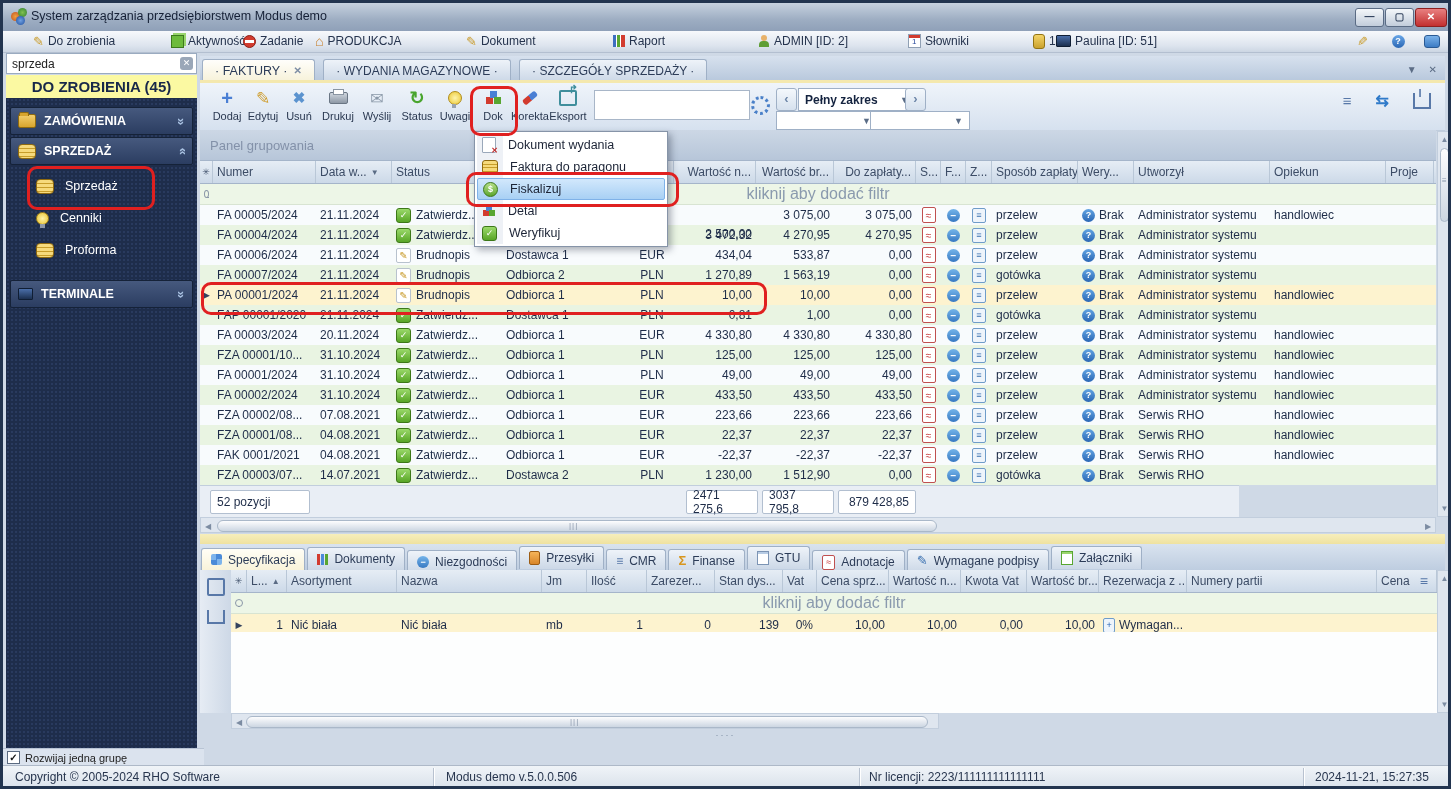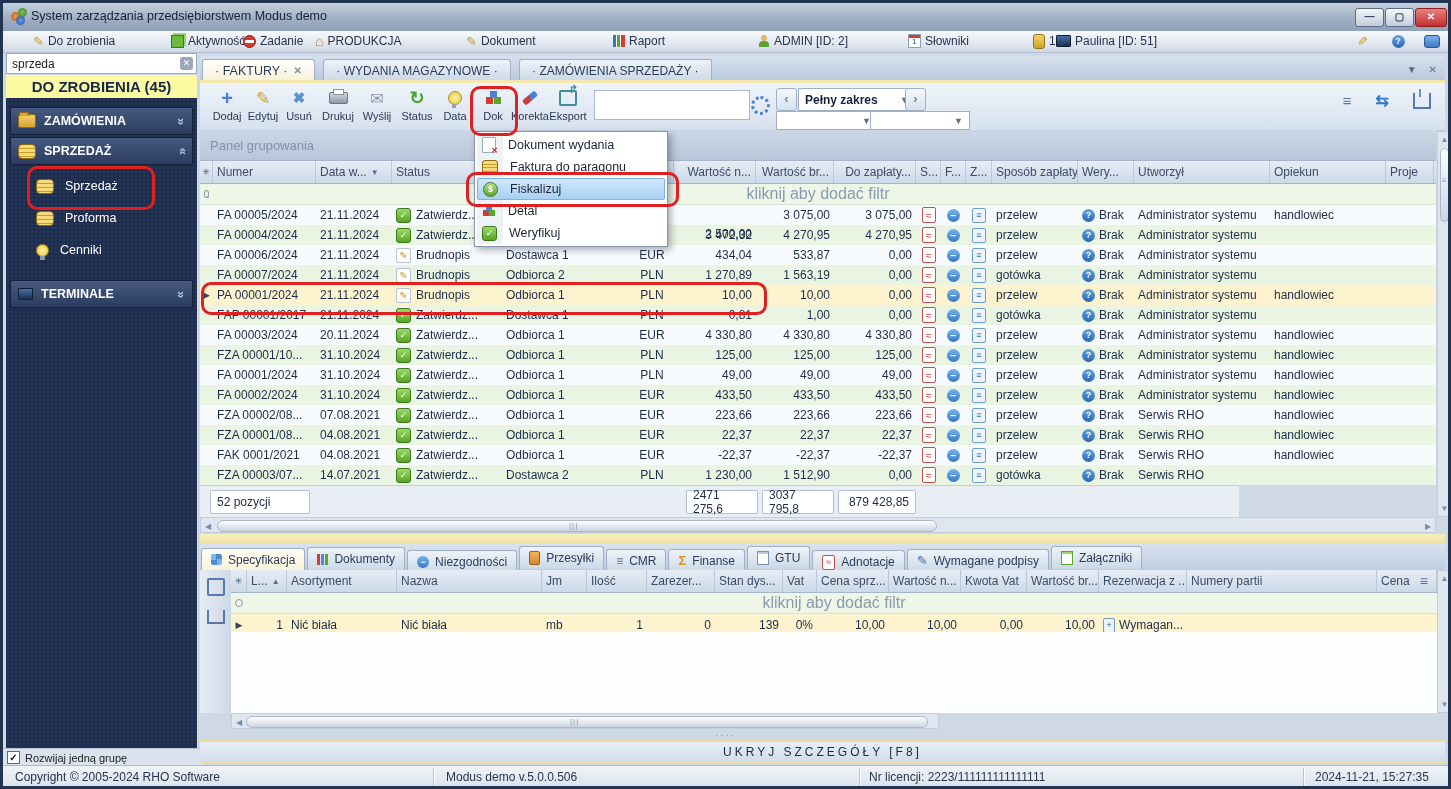--- a/index.html
+++ b/index.html
@@ -294,26 +294,26 @@
     <div class="sgroup">
       <span class="ci i-coins"></span>
       <span>SPRZEDAŻ</span>
       <span class="chev up">»</span>
     </div>
     <div class="sitem" style="margin-top:5px;">
       <span class="ci i-coins"></span>
       <span>Sprzedaż</span>
     </div>
     <div class="sitem">
+      <span class="ci i-bulb"></span>
+      <span>Cenniki</span>
+    </div>
+    <div class="sitem">
       <span class="ci i-coins"></span>
       <span>Proforma</span>
-    </div>
-    <div class="sitem">
-      <span class="ci i-bulb"></span>
-      <span>Cenniki</span>
     </div>
     <div class="sgroup" style="margin-top:14px;">
       <span class="ci i-mon"></span>
       <span>TERMINALE</span>
       <span class="chev down">»</span>
     </div>
   </div>
 
   <div class="expandrow">
     <span class="cbx">✓</span>
@@ -322,21 +322,21 @@
 
   <div class="tabstrip">
     <div class="ttab active">
       <span>· FAKTURY ·</span>
       <span class="tclose">✕</span>
     </div>
     <div class="ttab">
       <span>· WYDANIA MAGAZYNOWE ·</span>
     </div>
     <div class="ttab">
-      <span>· ZAMÓWIENIA SPRZEDAŻY ·</span>
+      <span>· SZCZEGÓŁY SPRZEDAŻY ·</span>
     </div>
     <div class="tstripctl">
       <span>▼</span>
       <span>✕</span>
     </div>
   </div>
   <div class="yline"></div>
 
   <div class="toolbar" id="toolbar">
     <input class="tb-input" style="">
@@ -371,21 +371,21 @@
           <span class="ci t-printer"></span>
         </span><span>Drukuj</span></div>
       <div class="tbtn" style="left: 158px;"><span class="ticn">
           <span class="t-mail">✉</span>
         </span><span>Wyślij</span></div>
       <div class="tbtn" style="left: 198px;"><span class="ticn">
           <span class="t-refresh">↻</span>
         </span><span>Status</span></div>
       <div class="tbtn" style="left: 236px;"><span class="ticn">
           <span class="ci t-bulb"></span>
-        </span><span>Data</span></div>
+        </span><span>Uwagi</span></div>
       <div class="tbtn" style="left: 274px;"><span class="ticn">
           <span class="ci t-dok">
             <i style="left:1px;top:6px;background:#d23b2f;"></i>
             <i style="left:5px;top:0;background:#4a7fd4;"></i>
             <i style="left:9px;top:6px;background:#58a631;"></i>
           </span>
         </span><span>Dok</span></div>
       <div class="tbtn" style="left: 311px;"><span class="ticn">
           <span class="ci t-eraser"></span>
         </span><span>Korekta</span></div>
@@ -611,21 +611,21 @@
           <div class="cell tl" style="width: 56px;">
             <span class="qb">?</span>
             <span>Brak</span>
           </div>
           <div class="cell tl" style="width: 136px;">Administrator systemu</div>
           <div class="cell tl" style="width: 116px;">handlowiec</div>
           <div class="cell tl" style="width: 48px;"></div>
         </div>
         <div class="g-row">
           <div class="cell tc" style="width: 13px;"></div>
-          <div class="cell tl" style="width: 103px;">FAP 00001/2017</div>
+          <div class="cell tl" style="width: 103px;">FAP 00001/2020</div>
           <div class="cell tl" style="width: 76px;">21.11.2024</div>
           <div class="cell tl" style="width: 110px;">
             <span class="st-ok">✓</span>
             <span>Zatwierdz...</span>
           </div>
           <div class="cell tl" style="width: 128px;">Dostawca 1</div>
           <div class="cell tc" style="width: 44px;">PLN</div>
           <div class="cell tr" style="width: 82px;">0,81</div>
           <div class="cell tr" style="width: 78px;">1,00</div>
           <div class="cell tr" style="width: 82px;">0,00</div>
@@ -1052,23 +1052,20 @@
     <span class="sarr" style="top:3px;">▲</span>
     <span class="sarr" style="bottom:3px;">▼</span>
   </div>
   <div class="hscroll" style="left:228px;top:710px;width:708px;">
     <span class="sarr" style="left:2px;top:4px;width:10px;">◀</span>
     <div class="thumb" style="top:2px;left:14px;width:680px;height:10px;"></div>
     <span class="grip" style="left:338px;top:3px;">|||</span>
   </div>
 
   <div class="dots">····</div>
-  <div class="ukryj">
-    <span>UKRYJ SZCZEGÓŁY [F8]</span>
-  </div>
   <div class="statusbar">
     <span style="left:12px;">Copyright © 2005-2024 RHO Software</span>
     <span style="left:443px;">Modus demo v.5.0.0.506</span>
     <span style="left:866px;">Nr licencji: 2223/111111111111111</span>
     <span style="left:1312px;">2024-11-21, 15:27:35</span>
     <i class="sdiv" style="left:430px;"></i>
     <i class="sdiv" style="left:856px;"></i>
     <i class="sdiv" style="left:1300px;"></i>
   </div>
 

